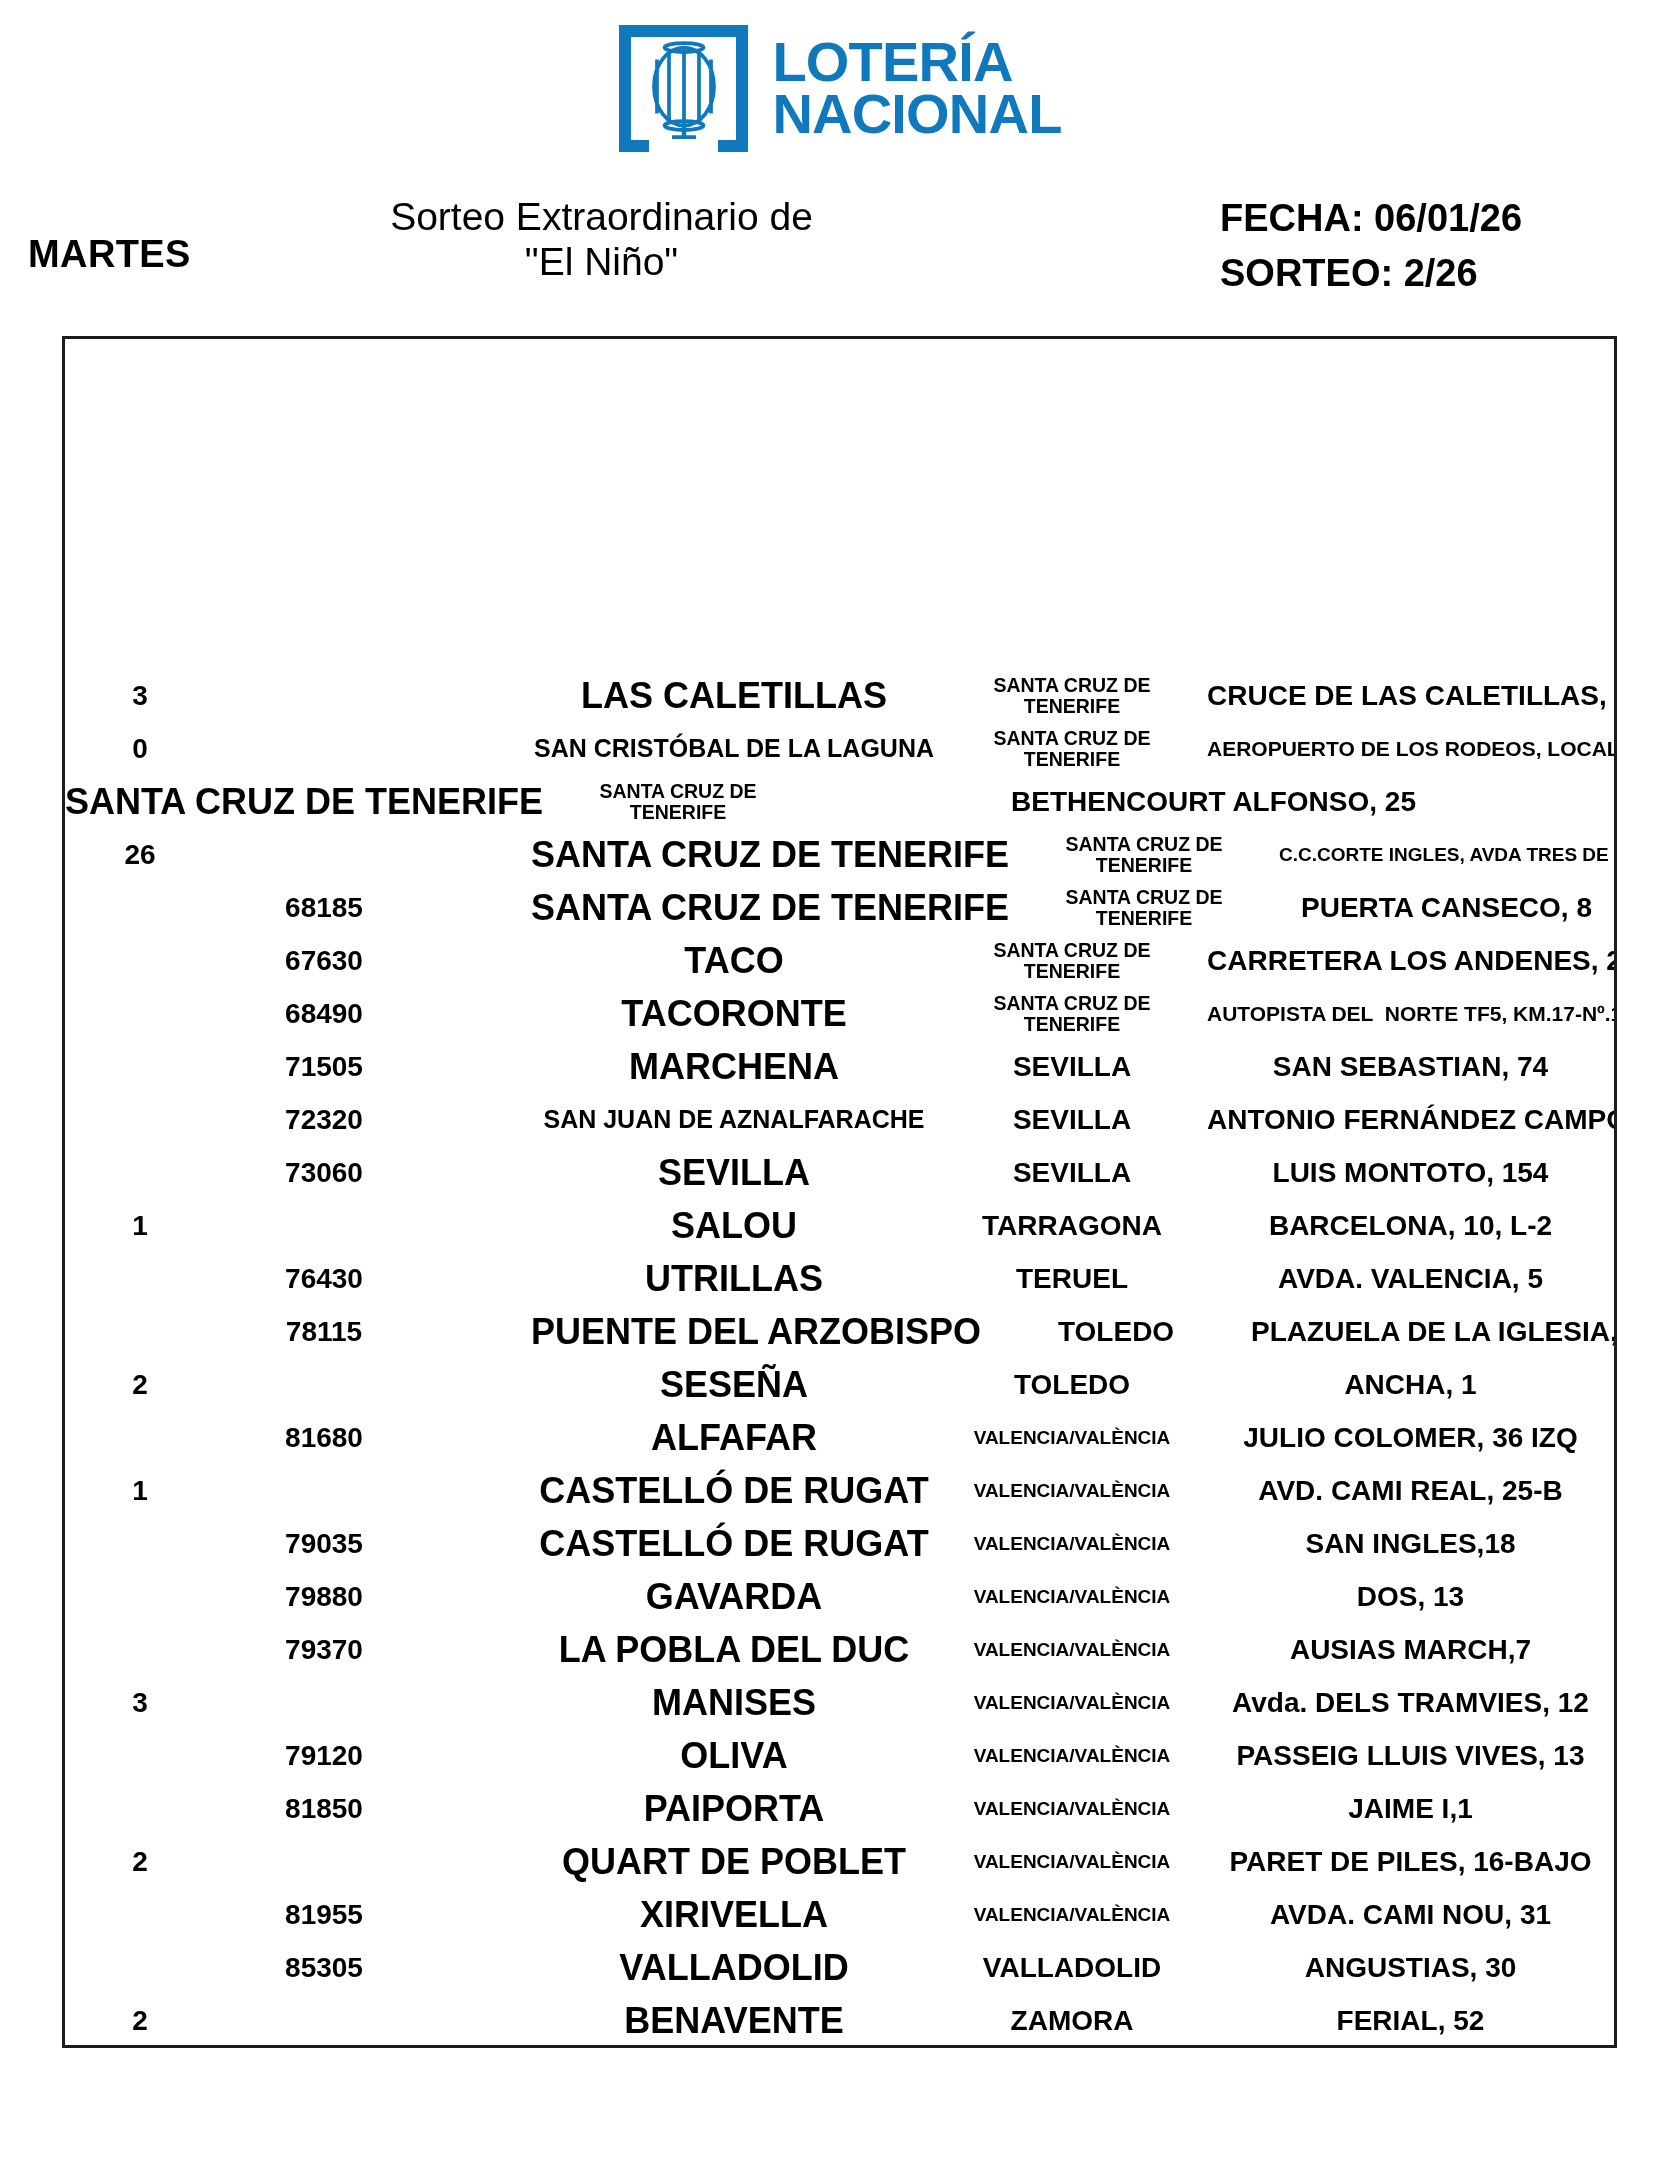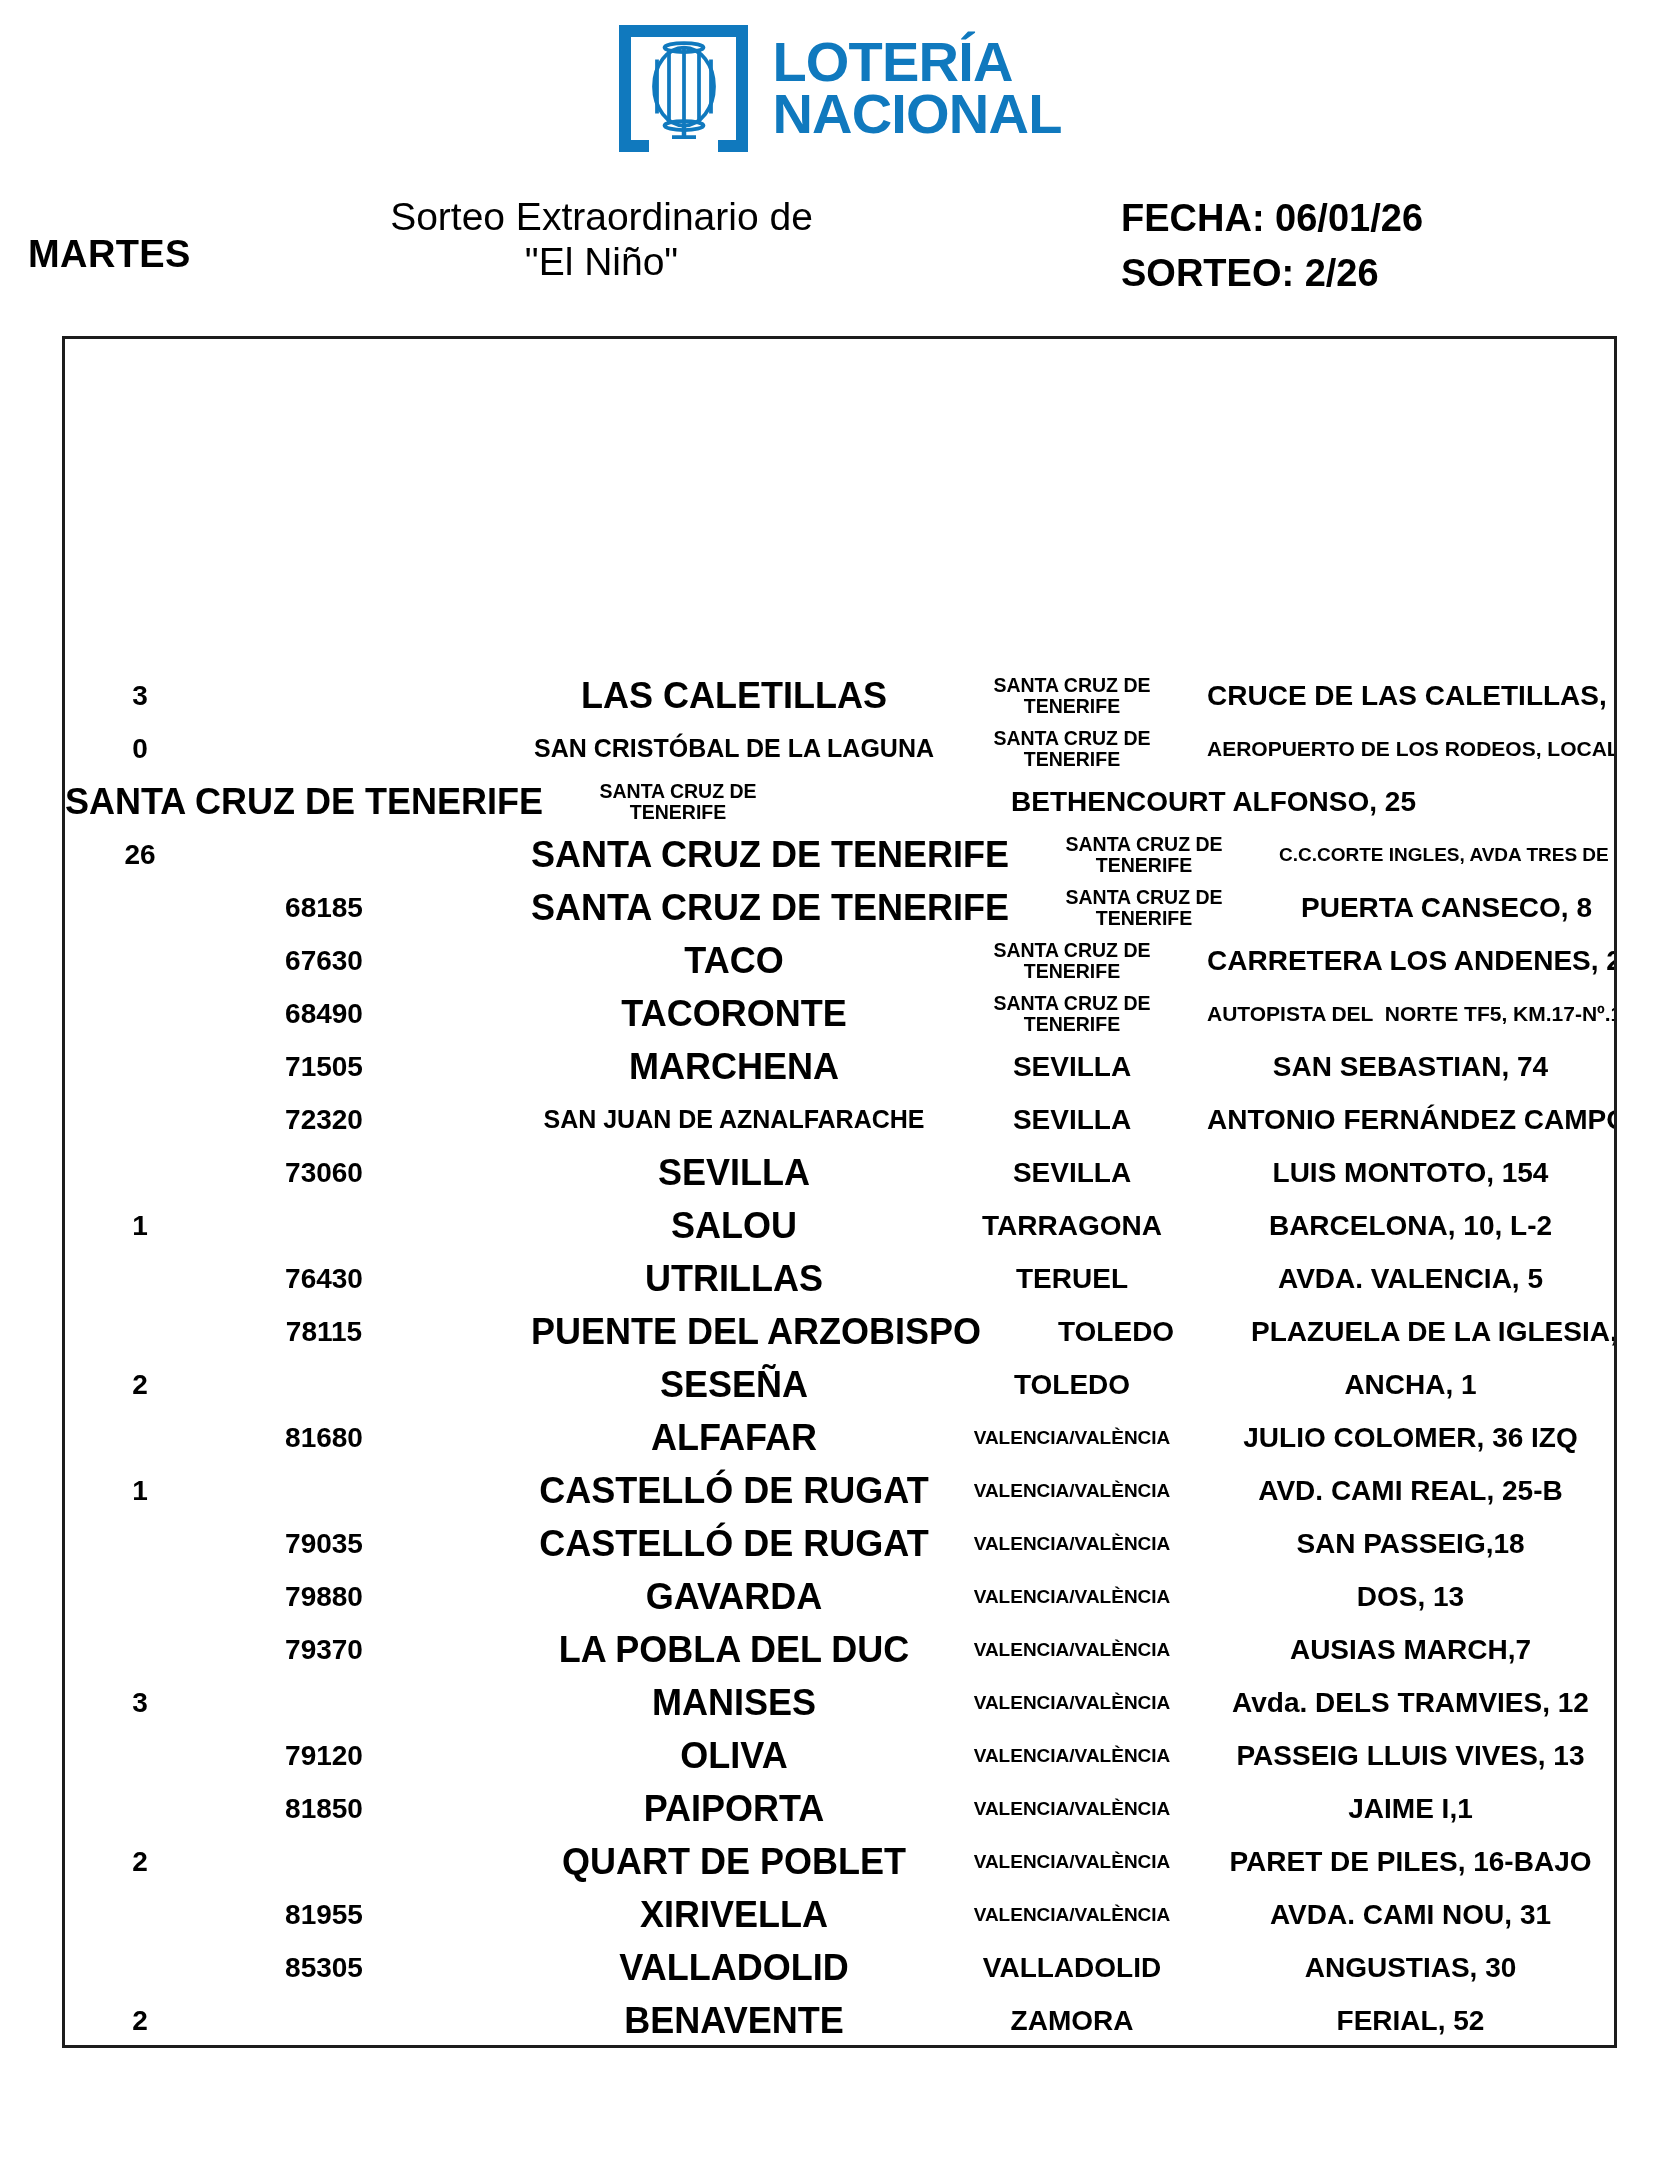--- a/index.html
+++ b/index.html
@@ -103,21 +103,21 @@
     left: 376px;
     top: 15px;
     width: 451px;
     text-align: center;
     font-size: 39px;
     font-weight: normal;
     line-height: 1.16;
   }
   .hdr-meta {
     position: absolute;
-    left: 1121px;
+    left: 1220px;
     top: 12px;
     width: 421px;
     text-align: left;
     font-size: 38px;
     font-weight: bold;
     line-height: 1.45;
   }
   .hdr-meta div { white-space: nowrap; }
 
   
@@ -395,21 +395,21 @@
         <div class="c-prov mid">VALENCIA/VALÈNCIA</div>
         <div class="c-addr">AVD. CAMI REAL, 25-B</div>
       </div>
       <div class="row">
         <div class="c-num">
           <div class="c-count"></div>
           <div class="c-code">79035</div>
         </div>
         <div class="c-town">CASTELLÓ DE RUGAT</div>
         <div class="c-prov mid">VALENCIA/VALÈNCIA</div>
-        <div class="c-addr">SAN PASSEIG,18</div>
+        <div class="c-addr">SAN INGLES,18</div>
       </div>
       <div class="row">
         <div class="c-num">
           <div class="c-count"></div>
           <div class="c-code">79880</div>
         </div>
         <div class="c-town">GAVARDA</div>
         <div class="c-prov mid">VALENCIA/VALÈNCIA</div>
         <div class="c-addr">DOS, 13</div>
       </div>

